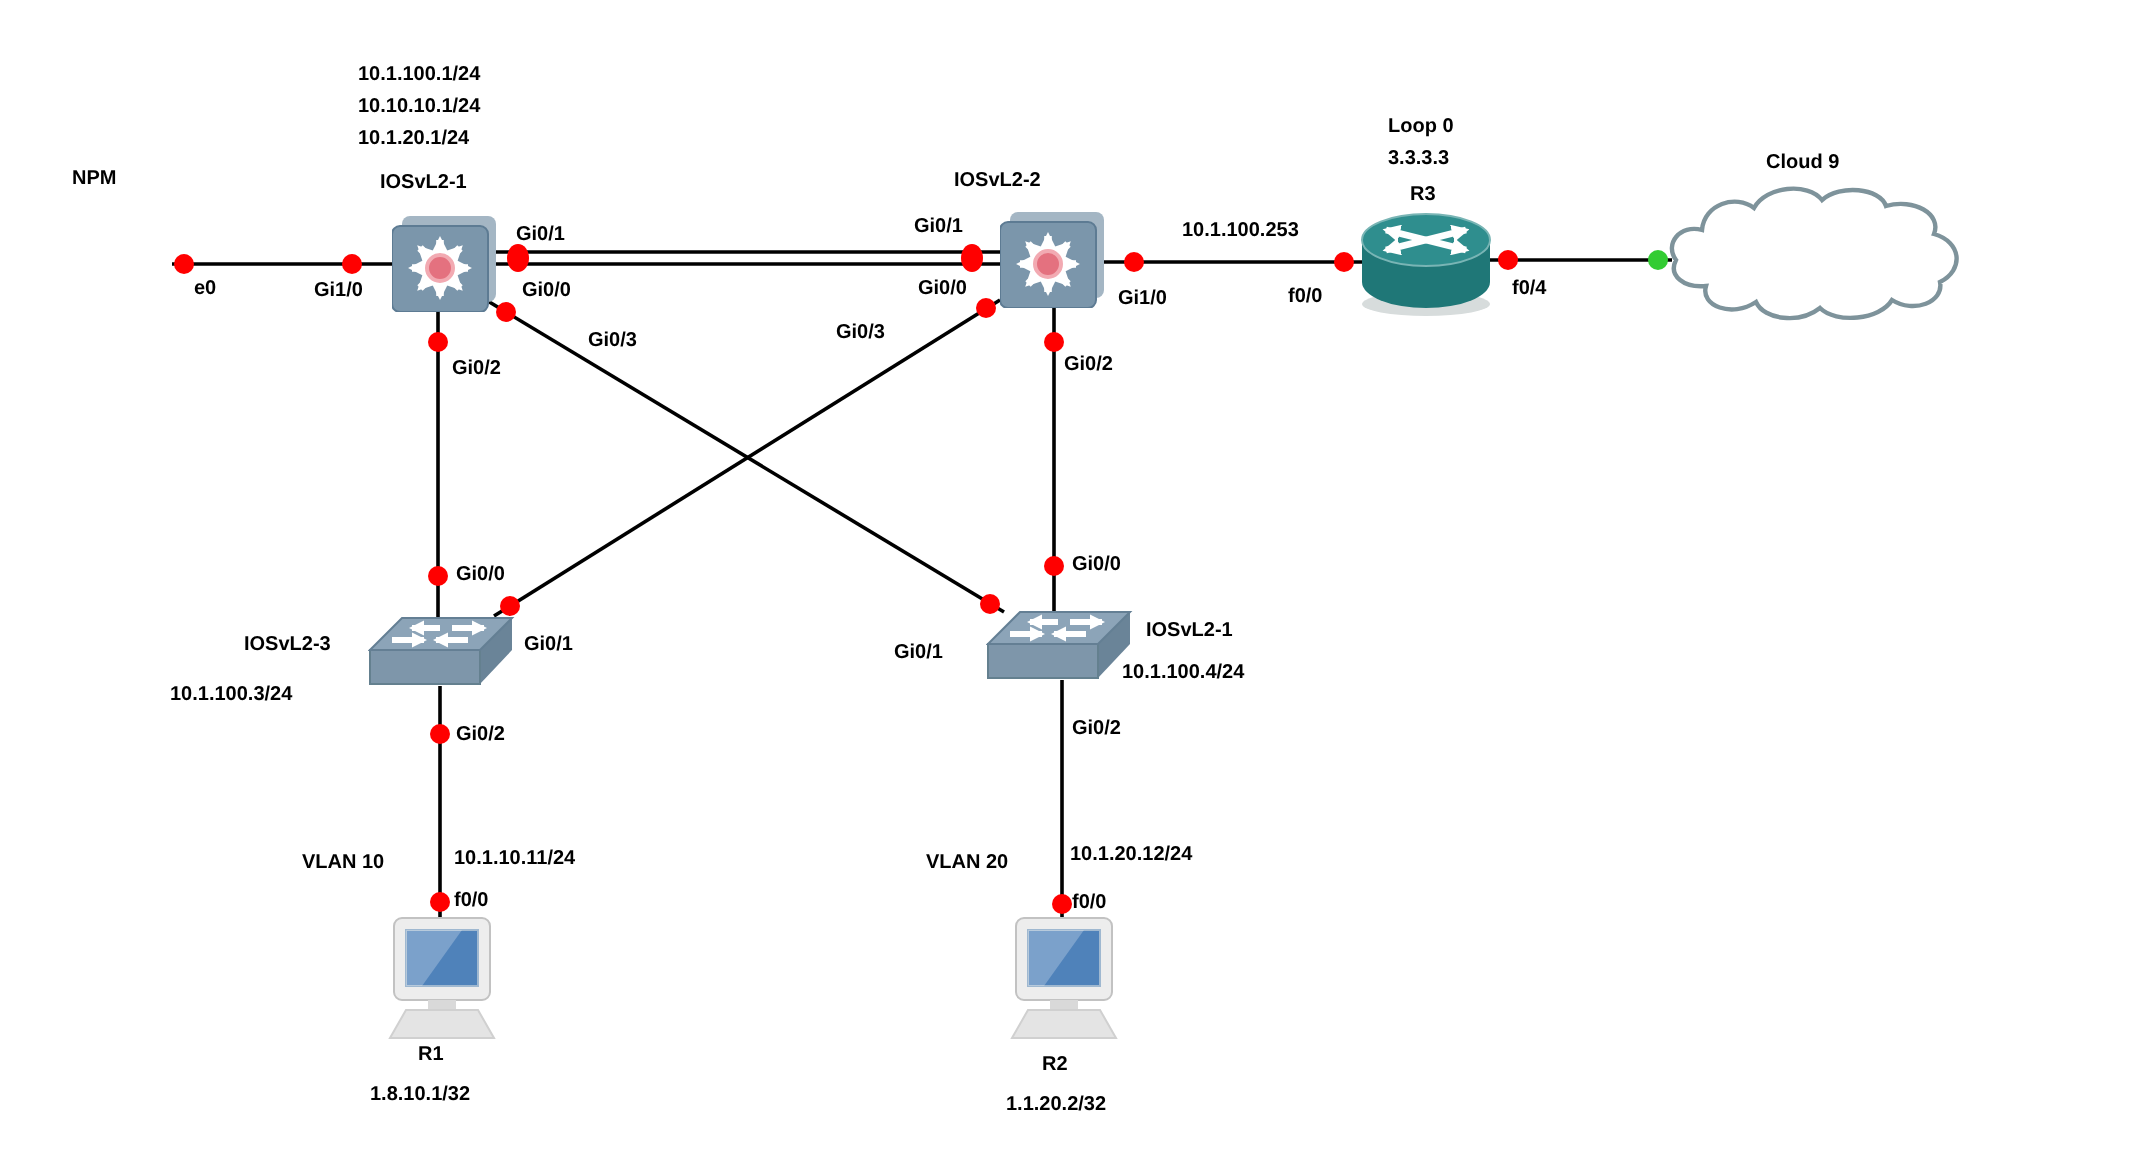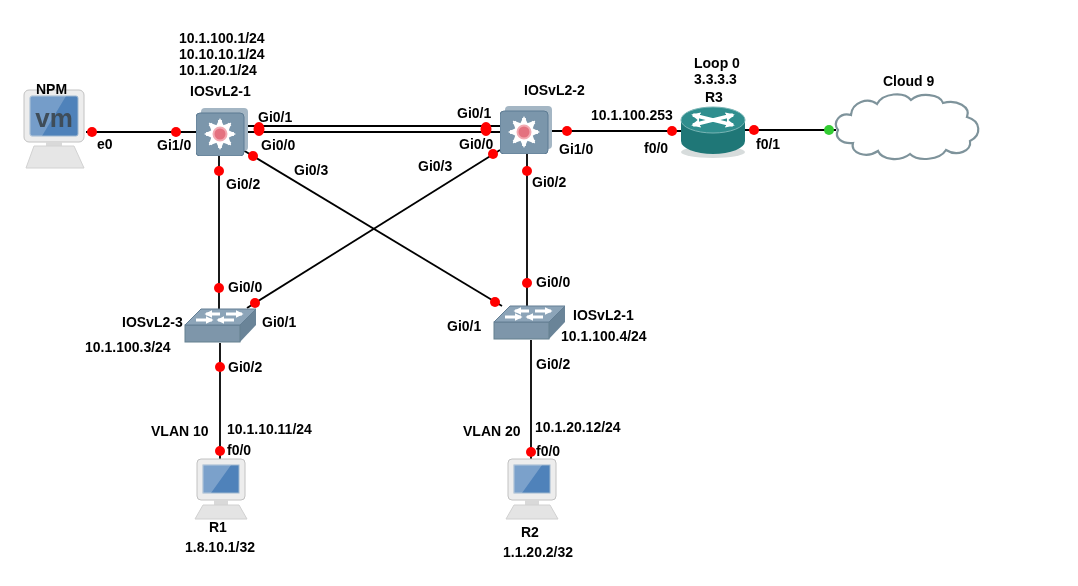--- a/index.html
+++ b/index.html
@@ -1,21 +1,21 @@
 <!DOCTYPE html>
 <html><head>
 <meta charset="utf-8">
 <style>
   html,body{margin:0;padding:0;background:#ffffff;}
   .canvas{position:relative;width:1078px;height:586px;background:#ffffff;overflow:hidden;
           font-family:"Liberation Sans",sans-serif;}
   .wires{position:absolute;left:0;top:0;}
   .lnk{stroke:#000000;stroke-width:1.8;}
   .icon{position:absolute;}
-  .lbl{position:absolute;font-weight:bold;font-size:14px;line-height:13px;color:#000;white-space:nowrap;}
+  .lbl{position:absolute;font-weight:bold;font-size:10px;line-height:13px;color:#000;white-space:nowrap;}
   .ips{line-height:16px;}
   .ips span{display:block;}
 </style>
 </head>
 <body>
 
 <div class="canvas">
 
   <svg class="wires" width="1078" height="586">
     <defs>
@@ -50,30 +50,20 @@
     <circle cx="829" cy="130" r="5" fill="#33cc33"></circle>
     <circle cx="219" cy="288" r="5" fill="#ff0000"></circle>
     <circle cx="255" cy="303" r="5" fill="#ff0000"></circle>
     <circle cx="220" cy="367" r="5" fill="#ff0000"></circle>
     <circle cx="527" cy="283" r="5" fill="#ff0000"></circle>
     <circle cx="495" cy="302" r="5" fill="#ff0000"></circle>
     <circle cx="220" cy="451" r="5" fill="#ff0000"></circle>
     <circle cx="531" cy="452" r="5" fill="#ff0000"></circle>
   </svg>
 
-  <div class="icon" style="left:22px;top:86px">
-    <svg width="66" height="84" viewBox="0 0 66 84">
-      <rect x="2" y="4" width="60" height="52" rx="5" fill="#ededed" stroke="#c2c2c2"></rect>
-      <rect x="8" y="10" width="48" height="40" rx="2" stroke="#9fb8d0" fill="#4f82ba"></rect>
-      <polygon points="8,10 44,10 20,50 8,50" fill="#ffffff" opacity="0.22"></polygon>
-      <text x="32" y="41" text-anchor="middle" font-size="26" font-weight="bold" fill="#3f4d59">vm</text>
-      <rect x="24" y="56" width="16" height="4" fill="#d9d9d9"></rect>
-      <polygon points="12,60 52,60 62,82 4,82" fill="#e6e6e6" stroke="#d2d2d2"></polygon>
-    </svg>
-  </div>
 
   <div class="icon" style="left:196px;top:108px">
     <svg width="52" height="48" viewBox="0 0 52 48">
       <rect x="5" y="0" width="47" height="43" rx="4" fill="#a4b6c4"></rect>
       <rect x="0" y="5" width="48" height="43" rx="4" stroke="#5d7b93" fill="#7b96ab"></rect>
       <g stroke="#ffffff" stroke-width="3.8">
         <line x1="10" y1="26" x2="38" y2="26" marker-start="url(#arw)" marker-end="url(#arw)"></line>
         <line x1="24" y1="12" x2="24" y2="40" marker-start="url(#arw)" marker-end="url(#arw)"></line>
         <line x1="14" y1="16" x2="34" y2="36" marker-start="url(#arw)" marker-end="url(#arw)"></line>
         <line x1="14" y1="36" x2="34" y2="16" marker-start="url(#arw)" marker-end="url(#arw)"></line>
@@ -167,21 +157,21 @@
 
   <div class="lbl" style="left:36px;top:83px">NPM</div>
 
   <div class="lbl ips" style="left:179px;top:30px">
     <span>10.1.100.1/24</span>
     <span>10.10.10.1/24</span>
     <span>10.1.20.1/24</span>
   </div>
   <div class="lbl" style="left:190px;top:85px">IOSvL2-1</div>
 
-  <div class="lbl" style="left:524px;top:84px">IOSvL2-2</div>
+  <div class="lbl" style="left:477px;top:84px">IOSvL2-2</div>
 
   <div class="lbl" style="left:122px;top:316px">IOSvL2-3</div>
   <div class="lbl" style="left:85px;top:341px">10.1.100.3/24</div>
 
   <div class="lbl" style="left:573px;top:309px">IOSvL2-1</div>
   <div class="lbl" style="left:561px;top:330px">10.1.100.4/24</div>
 
   <div class="lbl" style="left:694px;top:57px">Loop 0</div>
   <div class="lbl" style="left:694px;top:73px">3.3.3.3</div>
   <div class="lbl" style="left:705px;top:91px">R3</div>
@@ -216,21 +206,21 @@
   <div class="lbl" style="left:226px;top:178px">Gi0/2</div>
   <div class="lbl" style="left:228px;top:281px">Gi0/0</div>
 
   <div class="lbl" style="left:532px;top:176px">Gi0/2</div>
   <div class="lbl" style="left:536px;top:276px">Gi0/0</div>
 
   <div class="lbl" style="left:559px;top:143px">Gi1/0</div>
   <div class="lbl" style="left:644px;top:142px">f0/0</div>
   <div class="lbl" style="left:591px;top:109px">10.1.100.253</div>
 
-  <div class="lbl" style="left:756px;top:138px">f0/1</div>
+  <div class="lbl" style="left:756px;top:138px">f0/4</div>
 
   <div class="lbl" style="left:228px;top:361px">Gi0/2</div>
   <div class="lbl" style="left:227px;top:444px">f0/0</div>
 
   <div class="lbl" style="left:536px;top:358px">Gi0/2</div>
   <div class="lbl" style="left:536px;top:445px">f0/0</div>
 
 </div>
 
 </body></html>

